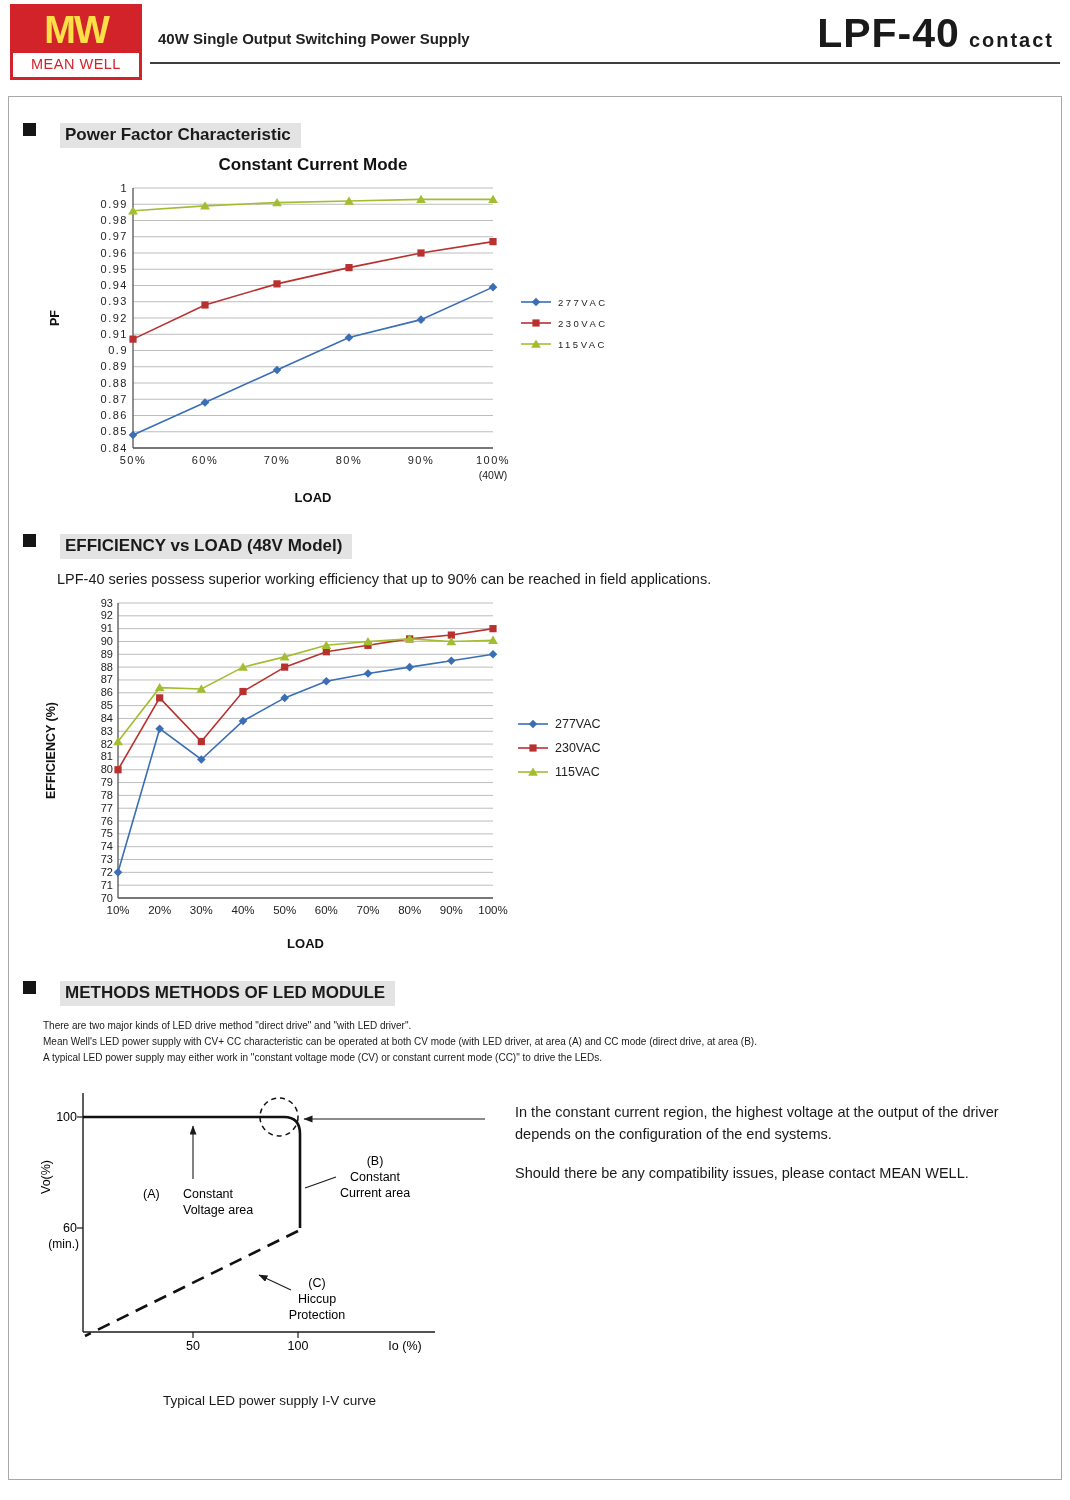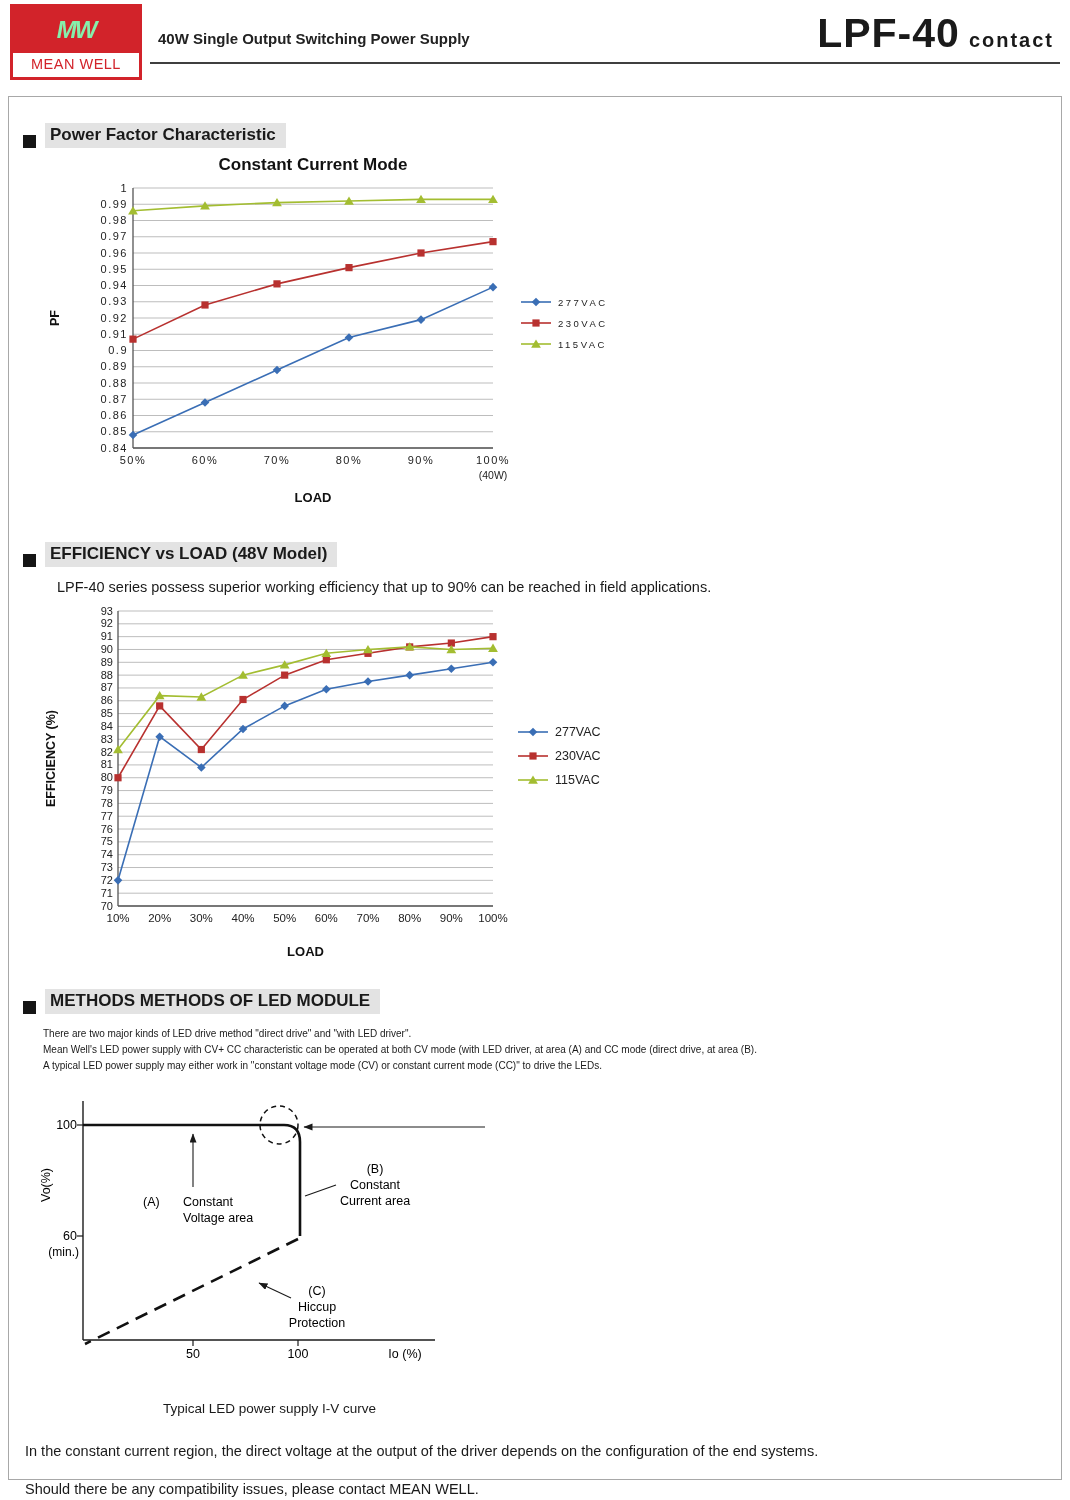--- a/index.html
+++ b/index.html
@@ -1,46 +1,46 @@
 <!DOCTYPE html>
 <html><head>
 <meta charset="utf-8">
 <style>
   * { margin:0; padding:0; box-sizing:border-box; }
   body { background:#ffffff; font-family:"Liberation Sans", sans-serif; color:#1a1a1a; }
   .page { position:relative; width:1070px; height:1500px; background:#fff; overflow:hidden; }
 
   
   .logo { position:absolute; left:10px; top:4px; width:132px; height:76px; border:3px solid #d2232a; background:#fff; z-index:2; }
-  .logo-mark { height:46px; background:#d2232a; color:#86efac; font-weight:bold; font-style:italic;
-               font-size:24px; display:flex; align-items:center; justify-content:center;
+  .logo-mark { height:46px; background:#d2232a; color:#fde047; font-weight:bold; 
+               font-size:38px; display:flex; align-items:center; justify-content:center;
                letter-spacing:-2px; transform:skewX(0deg); }
   .logo-name { color:#d2232a; font-weight:normal; font-size:14.5px; text-align:center; letter-spacing:0.5px; padding-top:3px; }
   .header-line { position:absolute; left:150px; right:10px; top:62px; height:2px; background:#3f3f3f; }
   .doc-title { position:absolute; left:158px; top:30px; font-size:15px; font-weight:bold; color:#222; }
   .product { position:absolute; right:16px; top:10px; display:flex; align-items:baseline; gap:9px; }
   .product-name { font-size:41px; font-weight:bold; letter-spacing:1px; }
   .product-suffix { font-size:20px; font-weight:bold; letter-spacing:2px; }
 
   
   .frame { position:absolute; left:8px; right:8px; top:96px; height:1384px; border:1px solid #a8a8a8; padding:0 14px; background:#fff; }
 
-  .sec-head { display:flex; align-items:flex-end; gap:9px; margin-top:26px; }
+  .sec-head { display:flex; align-items:flex-start; gap:24px; margin-top:26px; }
   .bullet { width:13px; height:13px; background:#151515; flex:0 0 auto; }
   .sec-label { font-size:17px; font-weight:bold; background:#e3e3e3; padding:2px 10px 3px 5px; }
 
   .chart-wrap { margin-left:10px; margin-top:4px; }
   svg text { font-family:"Liberation Sans", sans-serif; }
 
   .eff-desc { margin:12px 0 0 34px; font-size:14.5px; }
 
   .drv-paragraphs { margin:12px 0 0 20px; }
   .drv-paragraphs p { font-size:10px; line-height:1.62; white-space:nowrap; }
 
-  .figure-row { display:flex; margin-top:10px;flex-direction:column; }
+  .figure-row { display:flex; margin-top:10px; }
   .diagram-col { width:490px; flex:0 0 auto; }
   .iv-svg { margin-left:10px; display:block; }
   .iv-caption { margin:6px 0 0 140px; font-size:13.5px; }
   .notes { flex:1 1 auto; padding:24px 30px 0 2px; font-size:14.5px; line-height:1.55; }
   .note2 { margin-top:16px; }
 
   .footer { position:absolute; right:16px; top:1516px; font-size:11.5px; font-style:italic; color:#9a9a9a; white-space:pre; }
 </style>
 </head>
 <body>
@@ -156,21 +156,21 @@
             <text x="525" y="174.8" font-size="9.5" letter-spacing="2.5" fill="#222">230VAC</text>
           </g>
           <g>
             <line x1="488" y1="192" x2="518" y2="192" stroke="#a3bd31" stroke-width="1.6"></line>
             <polygon points="503,187.4 507.9,195.7 498.1,195.7" fill="#a3bd31"></polygon>
             <text x="525" y="195.8" font-size="9.5" letter-spacing="2.5" fill="#222">115VAC</text>
           </g>
         </svg>
     </div>
 
-    <div class="sec-head" style="margin-top:14px">
+    <div class="sec-head" style="margin-top:6px">
       <span class="bullet"></span>
       <span class="sec-label">EFFICIENCY vs LOAD (48V Model)</span>
     </div>
     <div class="eff-desc">LPF-40 series possess superior working efficiency that up to 90% can be reached in field applications.</div>
     <div class="chart-wrap" style="margin-top:2px">
       <svg id="chart2" width="640" height="372">
           <g>
             <line x1="85" y1="14" x2="460" y2="14" stroke="#bdbdbd" stroke-width="1"></line>
             <line x1="85" y1="26.82608695652174" x2="460" y2="26.82608695652174" stroke="#bdbdbd" stroke-width="1"></line>
             <line x1="85" y1="39.65217391304348" x2="460" y2="39.65217391304348" stroke="#bdbdbd" stroke-width="1"></line>
@@ -348,21 +348,21 @@
           <text x="342" y="104" text-anchor="middle" font-size="12.5">Constant</text>
           <text x="342" y="120" text-anchor="middle" font-size="12.5">Current area</text>
 
           <text x="284" y="210" text-anchor="middle" font-size="12.5">(C)</text>
           <text x="284" y="226" text-anchor="middle" font-size="12.5">Hiccup</text>
           <text x="284" y="242" text-anchor="middle" font-size="12.5">Protection</text>
         </svg>
         <div class="iv-caption">Typical LED power supply I-V curve</div>
       </div>
       <div class="notes">
-        <div class="note1">In the constant current region, the direct voltage at the output of the driver depends on the configuration of the end systems.</div>
+        <div class="note1">In the constant current region, the highest voltage at the output of the driver depends on the configuration of the end systems.</div>
         <div class="note2">Should there be any compatibility issues, please contact MEAN WELL.</div>
       </div>
     </div>
 
   </div>
 
   <div class="footer">File Name:LPF-40-SPEC  2015-05-28</div>
 </div>
 
 </body></html>

